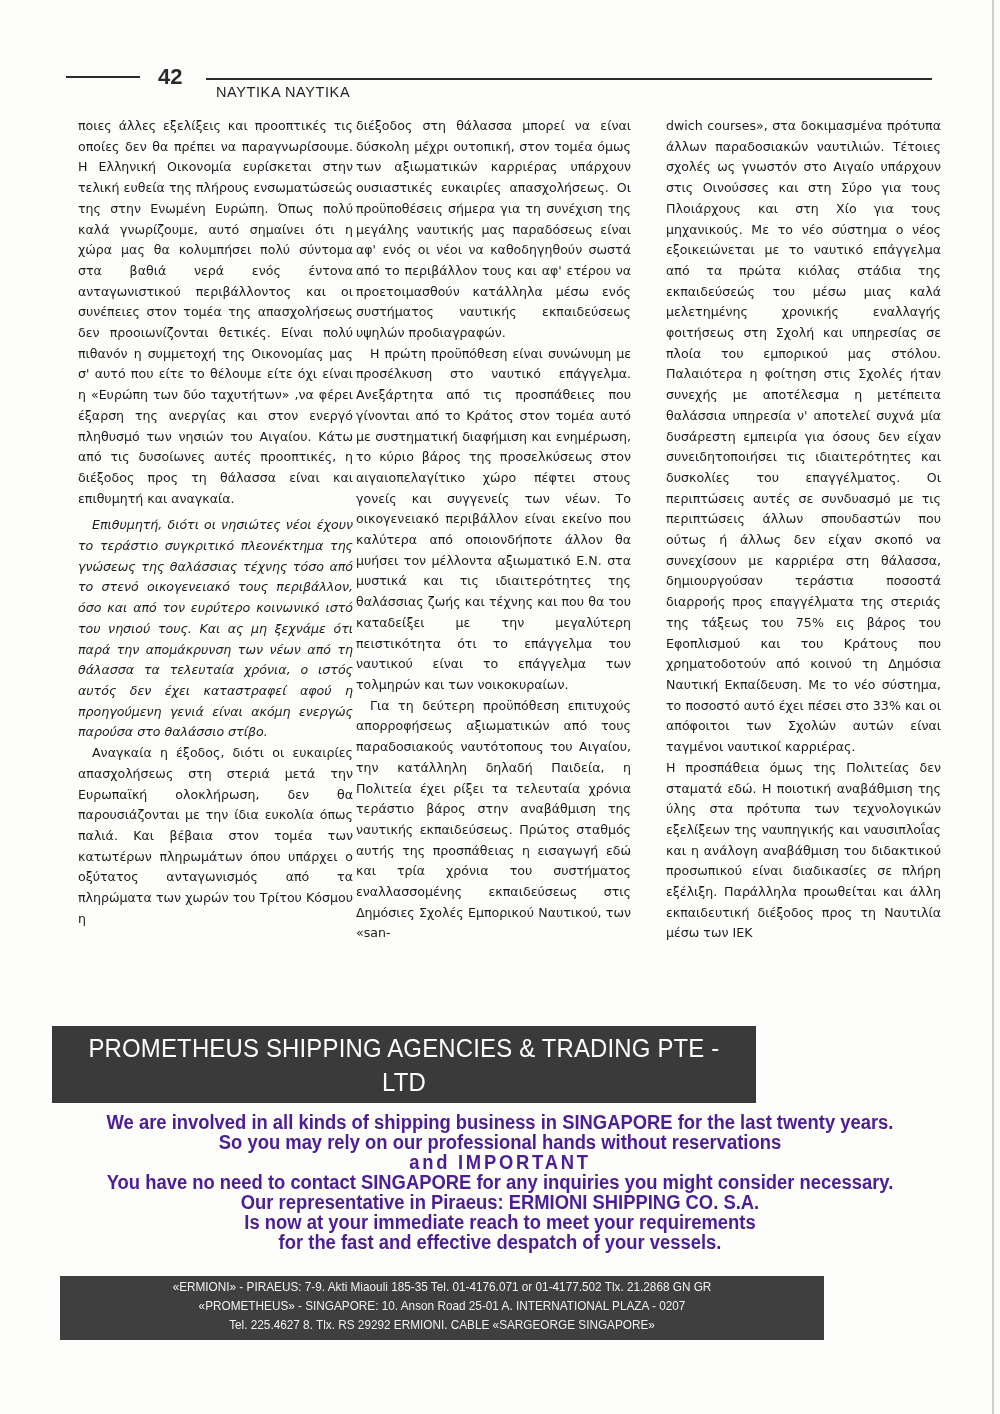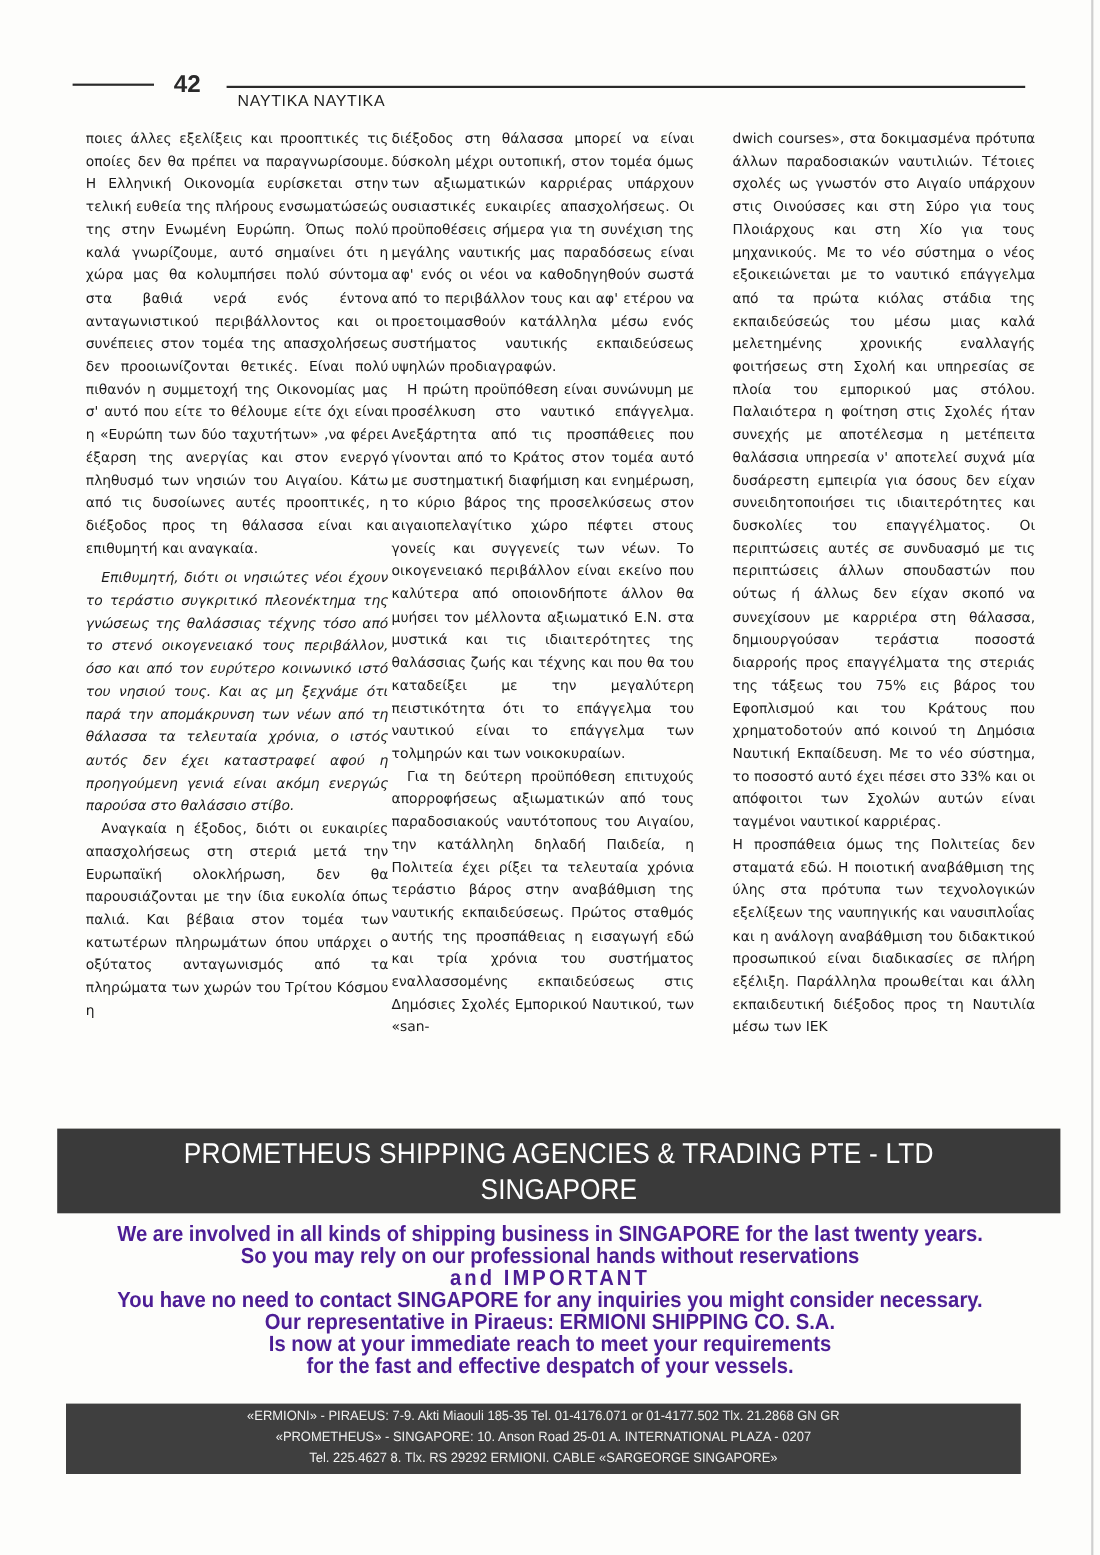--- a/index.html
+++ b/index.html
@@ -15,30 +15,30 @@
   .mag-title { position: absolute; top: 18px; left: 150px; font-family: "Liberation Sans", sans-serif; font-size: 14.5px; letter-spacing: 0.6px; color: #1f1f1f; }
   .columns { position: absolute; top: 116px; left: 62px; width: 870px; height: 900px; }
   .col { position: absolute; top: 0; width: 275px; font-family: "DejaVu Sans", sans-serif; font-size: 12.6px; line-height: 20.7px; text-align: justify; }
   .col1 { left: 0; margin-left: 16px; }
   .col2 { left: 294px; }
   .col3 { left: 604px; }
   .col p { margin: 0; text-indent: 0; }
   .col p.indent { text-indent: 14px; }
   .col p.gap { margin-top: 6px; font-style: italic; }
   .ad-banner {
-    position: absolute; top: 1026px; left: 52px; width: 912px; height: 77px; background: #3a3a3a;
+    position: absolute; top: 1026px; left: 52px; width: 704px; height: 77px; background: #3a3a3a;
     color: #ffffff; text-align: center; font-family: "Liberation Sans", sans-serif;
   }
   .ad-banner .l1 { display: block; font-size: 26px; line-height: 34px; margin-top: 5px; letter-spacing: 0.2px; transform: scaleX(0.92); }
   .ad-banner .l2 { display: block; font-size: 26px; line-height: 32px; transform: scaleX(0.92); }
   .ad-body { position: absolute; top: 1112px; left: 40px; width: 920px; text-align: center; font-family: "Liberation Sans", sans-serif; font-weight: bold; font-size: 20px; line-height: 20px; color: #4c1d95; }
   .ad-body div { transform: scaleX(0.92); }
   .ad-body .important { letter-spacing: 3px; }
   .ad-footer {
-    position: absolute; top: 1276px; left: 60px; width: 868px; height: 62px; background: #3f3f3f; color: #f2f2f2;
+    position: absolute; top: 1276px; left: 60px; width: 764px; height: 62px; background: #3f3f3f; color: #f2f2f2;
     text-align: center; font-family: "Liberation Sans", sans-serif; font-size: 12.4px; line-height: 19px; padding-top: 2px;
   }
   .ad-footer div { transform: scaleX(0.95); }
 </style>
 </head>
 <body>
 
 <div class="page-edge"></div>
 
 <div class="header">

